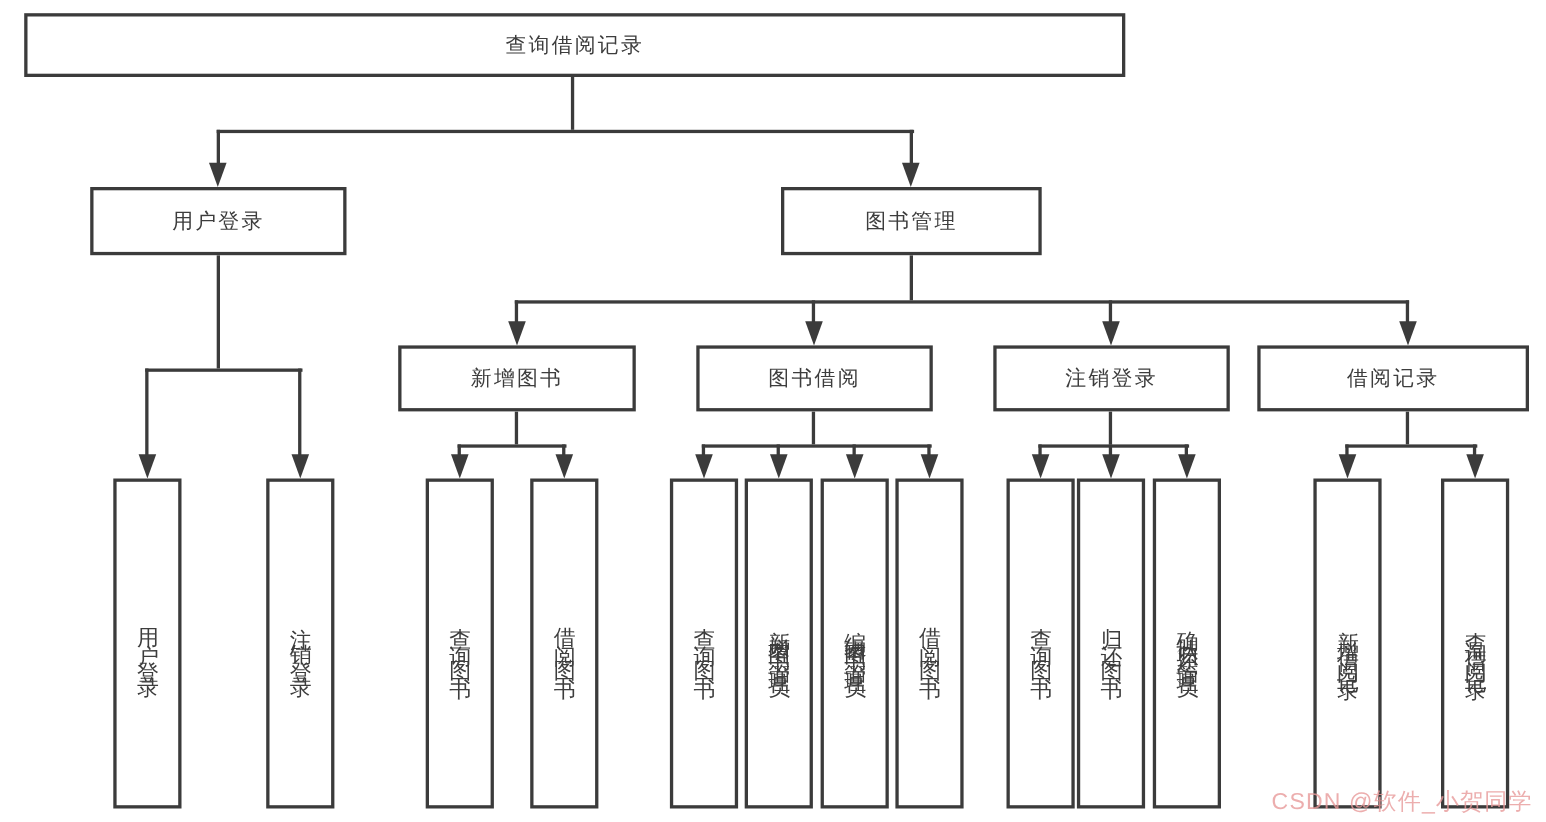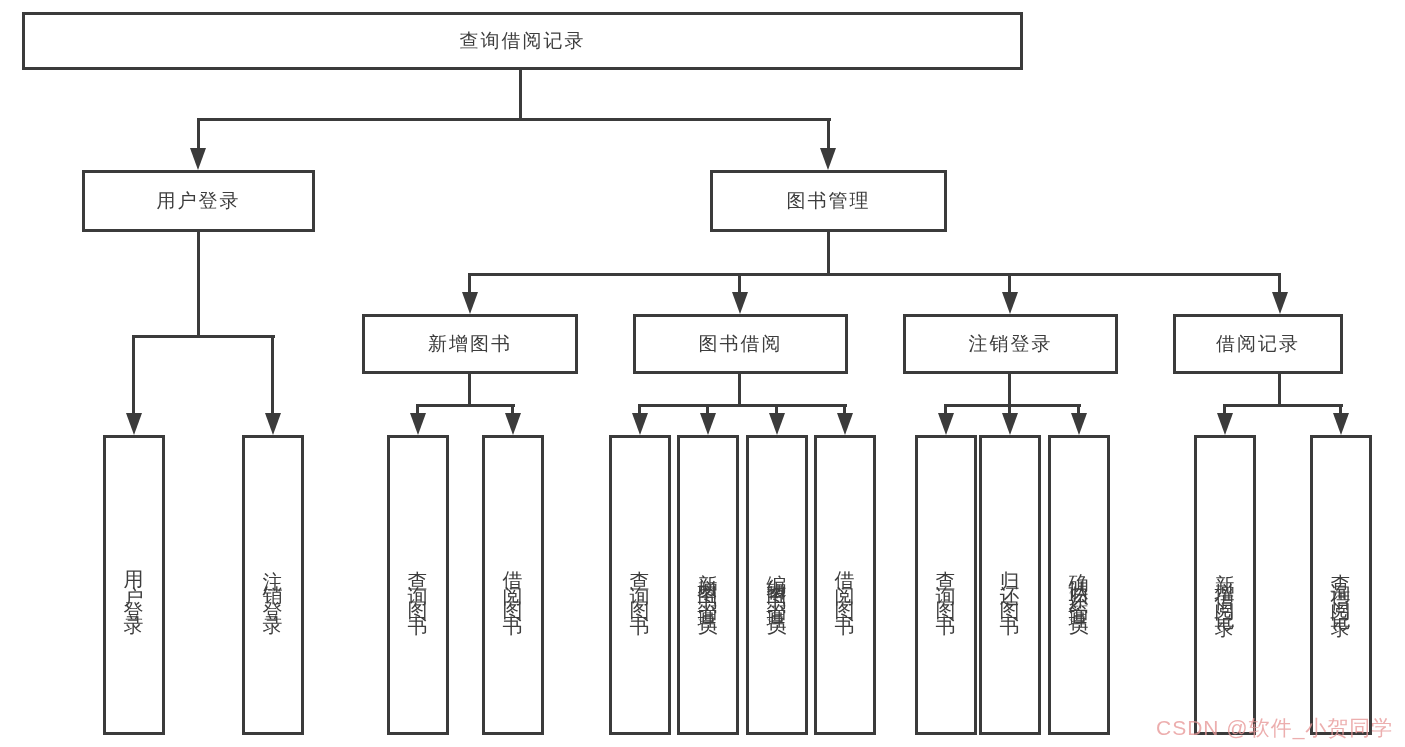--- a/index.html
+++ b/index.html
@@ -76,21 +76,21 @@
 
 <div class="box" style="left:362px;top:314px;width:216px;height:60px;">
   <span>新增图书</span>
 </div>
 <div class="box" style="left:633px;top:314px;width:215px;height:60px;">
   <span>图书借阅</span>
 </div>
 <div class="box" style="left:903px;top:314px;width:215px;height:60px;">
   <span>注销登录</span>
 </div>
-<div class="box" style="left:1173px;top:314px;width:170px;height:60px;">
+<div class="box" style="left:1143px;top:314px;width:247px;height:60px;">
   <span>借阅记录</span>
 </div>
 
 <div class="ln v" style="left:468px;top:374px;height:30px;"></div>
 <div class="ln h" style="left:416px;top:404px;width:99px;"></div>
 <div class="ln v" style="left:416px;top:404px;height:11px;"></div>
 <div class="ah" style="left:410px;top:413px;"></div>
 <div class="ln v" style="left:511px;top:404px;height:11px;"></div>
 <div class="ah" style="left:505px;top:413px;"></div>
 

